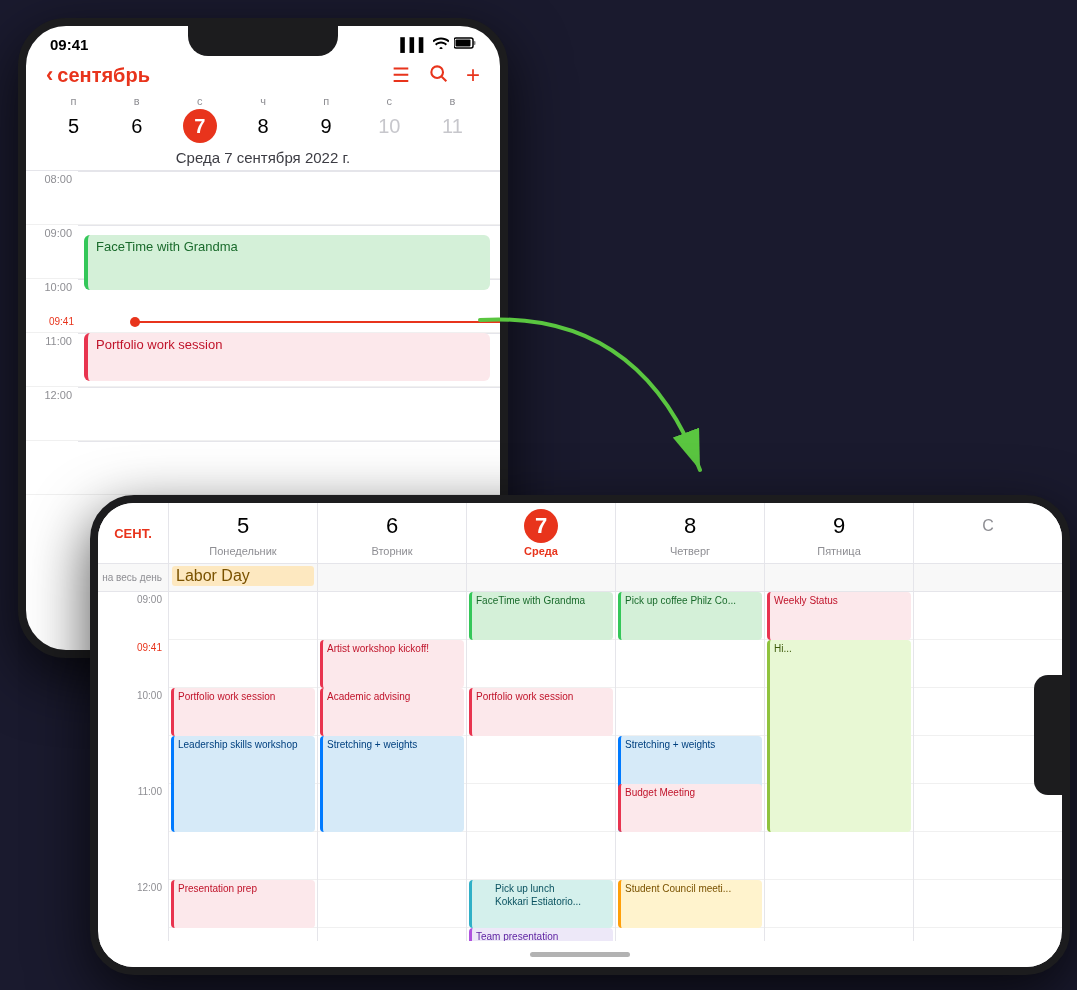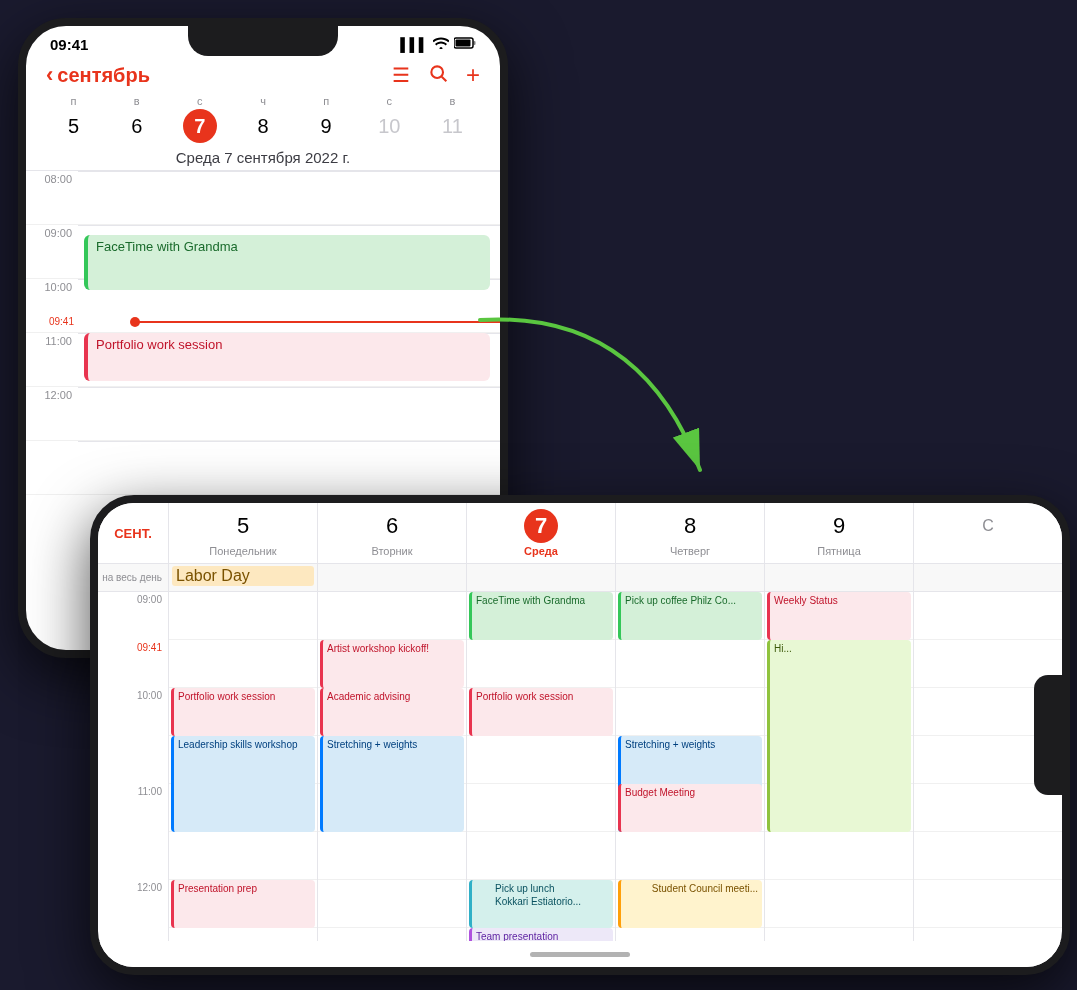--- a/index.html
+++ b/index.html
@@ -329,21 +329,21 @@
       border-radius: 4px;
       padding: 2px 4px;
       font-size: 10px;
       font-weight: 500;
       overflow: hidden;
       line-height: 1.3;
     }
     .le-green { background: #d4f0d8; border-left: 3px solid #34c759; color: #1a6b2c; }
     .le-pink { background: #fce8eb; border-left: 3px solid #e8344f; color: #c0132a; }
     .le-blue { background: #d6eaf8; border-left: 3px solid #007aff; color: #00407f; }
-    .le-yellow { background: #fff3cd; border-left: 3px solid #ff9f0a; color: #7a5200; text-align: right; }
+    .le-yellow { background: #fff3cd; border-left: 3px solid #ff9f0a; color: #7a5200; }
     .le-purple { background: #ede8f8; border-left: 3px solid #af52de; color: #5b1fa0; }
     .le-teal { background: #d4f0ec; border-left: 3px solid #30b0c7; color: #0a5260; }
     .le-lime { background: #e8f8d4; border-left: 3px solid #8fc23e; color: #3d5a0a; }
 
     .land-bottom-bar {
       height: 26px;
       background: #fff;
       display: flex;
       align-items: center;
       justify-content: center;

